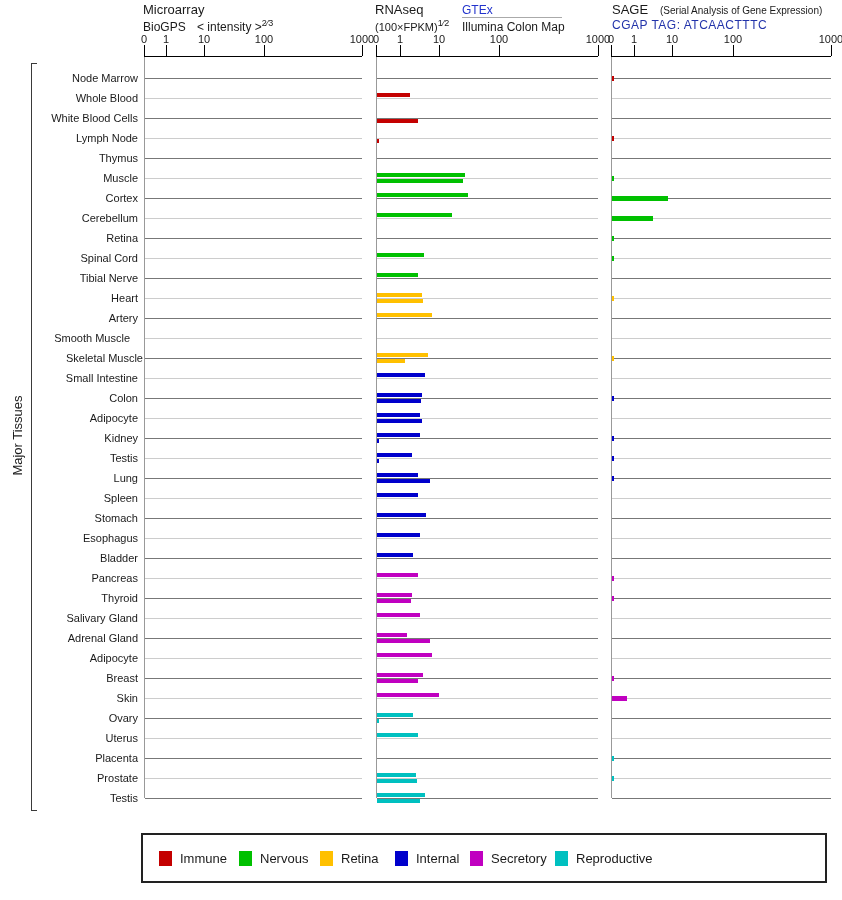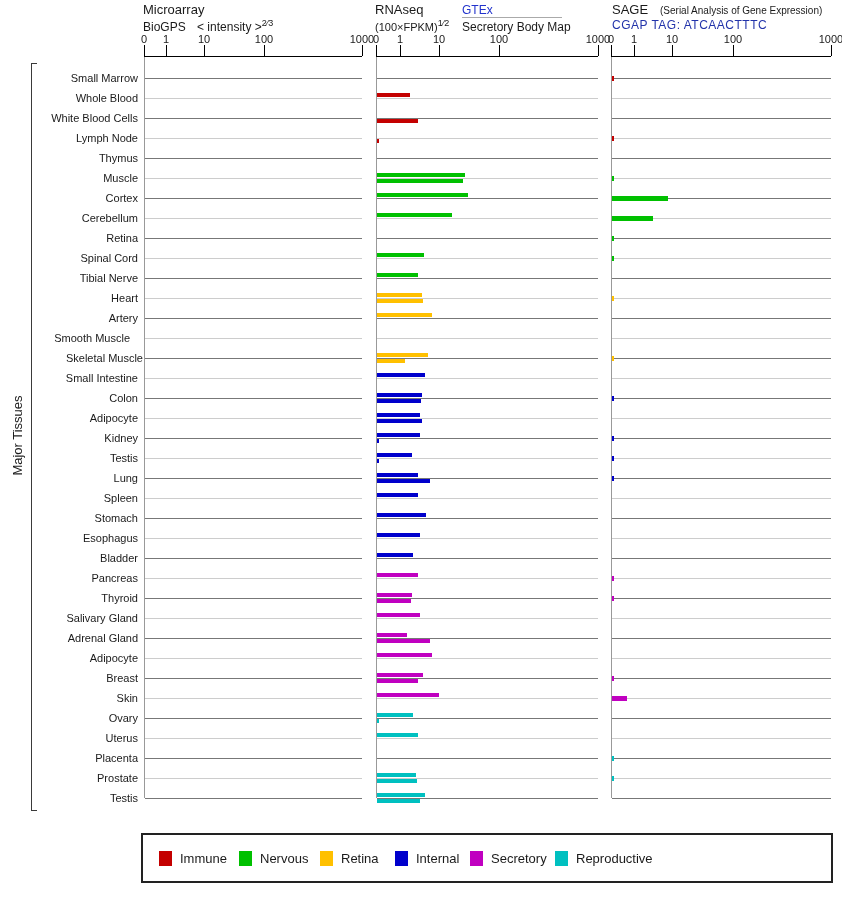--- a/index.html
+++ b/index.html
@@ -10,42 +10,42 @@
   .sub{font-size:12px;}
   .small{font-size:10px;}
   .tick-label{font-size:11px;text-align:center;}
   .tissue-label{font-size:11px;text-align:right;white-space:nowrap;}
   .link{color:#2233cc;text-decoration:none;cursor:pointer;}
   .cgap{color:#2233aa;}
   sup{font-size:9px;}
   .hline{height:1px;}
   #bracket{border-left:1px solid #3a3a3a;border-top:1px solid #3a3a3a;border-bottom:1px solid #3a3a3a;}
   #major-tissues{font-size:13px;transform:rotate(-90deg);transform-origin:center;white-space:nowrap;}
-  #legend{border:2px solid #222222;padding-left:6px;}
+  #legend{border:2px solid #222222;}
   .legend-label{font-size:13px;position:absolute;top:3px;}
   .swatch{position:absolute;width:13px;height:15px;}
 </style>
 </head>
 <body>
 
 <div id="stage">
 
   <div class="abs title" style="left:143px;top:2px;">Microarray</div>
   <div class="abs sub" style="left:143px;top:18px;">
     <span>BioGPS</span>
     <span style="margin-left:8px;text-align:center;">&lt; intensity &gt;</span><sup>2⁄3</sup>
   </div>
 
   <div class="abs title" style="left:375px;top:2px;">RNAseq</div>
   <div class="abs sub" style="left:375px;top:18px;font-size:11px;">
     <span>(100×FPKM)</span><sup>1⁄2</sup>
   </div>
   <a class="abs sub link" style="left:462px;top:3px;">GTEx</a>
   <div class="abs hline" style="left:462px;top:17px;width:100px;background:#aaaaaa;"></div>
-  <div class="abs sub" style="left:462px;top:20px;">Secretory Body Map</div>
+  <div class="abs sub" style="left:462px;top:20px;">Illumina Colon Map</div>
 
   <div class="abs title" style="left:612px;top:2px;">SAGE</div>
   <div class="abs small" style="left:660px;top:5px;">(Serial Analysis of Gene Expression)</div>
   <a class="abs sub cgap link" style="left:612px;top:18px;letter-spacing:0.5px;">CGAP TAG: ATCAACTTTC</a>
 
   <div id="bracket" class="abs" style="left:31px;top:63px;width:5px;height:746px;"></div>
   <div id="major-tissues" class="abs" style="left:-28px;top:428px;width:90px;text-align:center;">Major Tissues</div>
 
   <div id="chart" class="abs" style="left:0;top:0;width:842px;height:830px;">
       <div class="abs" style="left: 144px; top: 56px; width: 218px; height: 1px; background: rgb(0, 0, 0);"></div>
@@ -77,21 +77,21 @@
       <div class="abs tick-label" style="left: 596px; top: 33px; width: 30px;">0</div>
       <div class="abs" style="left: 634px; top: 45px; width: 1px; height: 11px; background: rgb(0, 0, 0);"></div>
       <div class="abs tick-label" style="left: 619px; top: 33px; width: 30px;">1</div>
       <div class="abs" style="left: 672px; top: 45px; width: 1px; height: 11px; background: rgb(0, 0, 0);"></div>
       <div class="abs tick-label" style="left: 657px; top: 33px; width: 30px;">10</div>
       <div class="abs" style="left: 733px; top: 45px; width: 1px; height: 11px; background: rgb(0, 0, 0);"></div>
       <div class="abs tick-label" style="left: 718px; top: 33px; width: 30px;">100</div>
       <div class="abs" style="left: 831px; top: 45px; width: 1px; height: 11px; background: rgb(0, 0, 0);"></div>
       <div class="abs tick-label" style="left: 816px; top: 33px; width: 30px;">1000</div>
       <div class="abs" style="left: 611px; top: 57px; width: 1px; height: 741px; background: rgb(153, 153, 153);"></div>
-      <div class="abs tissue-label" style="left: 30px; top: 72px; width: 108px; height: 13px;">Small Marrow</div>
+      <div class="abs tissue-label" style="left: 30px; top: 72px; width: 108px; height: 13px;">Node Marrow</div>
       <div class="abs" style="left: 145px; top: 78px; width: 217px; height: 1px; background: rgb(119, 119, 119);"></div>
       <div class="abs" style="left: 377px; top: 78px; width: 221px; height: 1px; background: rgb(119, 119, 119);"></div>
       <div class="abs" style="left: 612px; top: 78px; width: 219px; height: 1px; background: rgb(119, 119, 119);"></div>
       <div class="abs" style="left: 612px; top: 76px; width: 2px; height: 5px; background: rgb(196, 0, 0);"></div>
       <div class="abs tissue-label" style="left: 30px; top: 92px; width: 108px; height: 13px;">Whole Blood</div>
       <div class="abs" style="left: 145px; top: 98px; width: 217px; height: 1px; background: rgb(204, 204, 204);"></div>
       <div class="abs" style="left: 377px; top: 98px; width: 221px; height: 1px; background: rgb(204, 204, 204);"></div>
       <div class="abs" style="left: 377px; top: 93px; width: 33px; height: 4px; background: rgb(196, 0, 0);"></div>
       <div class="abs" style="left: 612px; top: 98px; width: 219px; height: 1px; background: rgb(204, 204, 204);"></div>
       <div class="abs tissue-label" style="left: 30px; top: 112px; width: 108px; height: 13px;">White Blood Cells</div>

